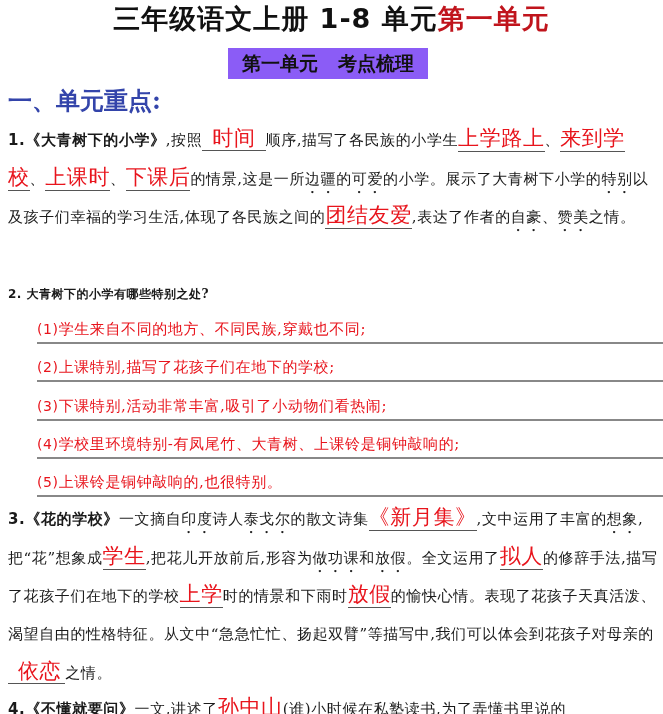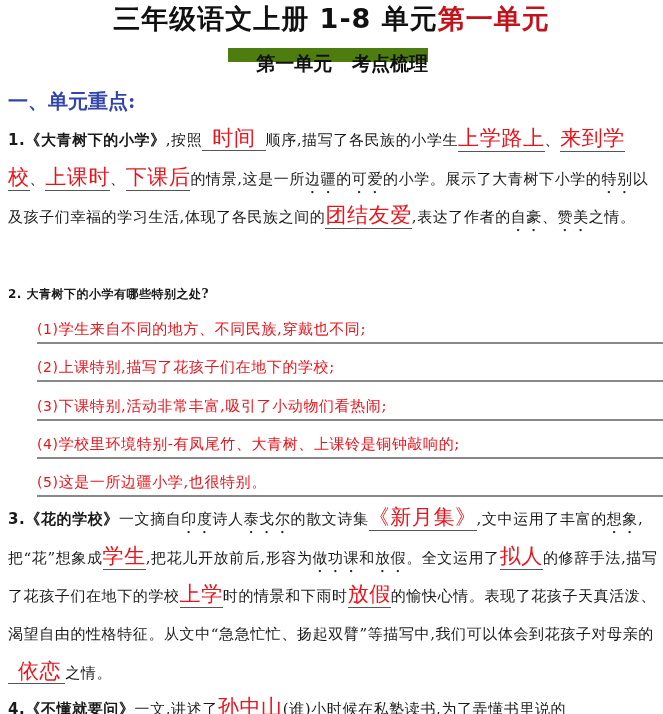--- a/index.html
+++ b/index.html
@@ -27,37 +27,37 @@
       line-height: 34px;
       letter-spacing: 1px;
       color: #111111;
     }
     .page-title .red { color: #c0141c; }
     .unit-banner {
       position: absolute;
       top: 48px;
       left: 228px;
       width: 200px;
-      height: 14px;
-      background: #4d7c0f;
-      text-align: right;
+      height: 31px;
+      background: #8b5cf6;
+      text-align: center;
       font-family: "DejaVu Serif", "Liberation Serif", serif;
       font-weight: bold;
       font-size: 19px;
       line-height: 31px;
       color: #111111;
       white-space: pre;
     }
     .section-heading {
       position: absolute;
       top: 86px;
       left: 8px;
       font-family: "DejaVu Serif", "Liberation Serif", serif;
       font-weight: bold;
-      font-size: 20px;
+      font-size: 24px;
       line-height: 30px;
       color: #3344aa;
     }
     .para {
       position: absolute;
       left: 8px;
       width: 650px;
       font-size: 15px;
       line-height: 37.5px;
       letter-spacing: 0.6px;
@@ -120,17 +120,17 @@
 <div class="section-heading">一、单元重点:</div>
 
 <div class="para" style="top:120px;"><span class="num">1.</span><span class="bold">《大青树下的小学》</span><span>,按照</span><span class="ans" style="padding:0 10px;">时间</span><span>顺序,描写了各民族的小学生</span><span class="ans tight">上学路上</span><span>、</span><span class="ans tight">来到学校</span><span>、</span><span class="ans tight">上课时</span><span>、</span><span class="ans tight">下课后</span><span>的情景,这是一所</span><span class="dot">边疆</span><span>的</span><span class="dot">可爱</span><span>的小学。展示了大青树下小学的</span><span class="dot">特别</span><span>以及孩子们幸福的学习生活,体现了各民族之间的</span><span class="ans tight">团结友爱</span><span>,表达了作者的</span><span class="dot">自豪</span><span>、</span><span class="dot">赞美</span><span>之情。</span></div>
 
 <div class="q2"><span class="num">2.</span> <span>大青树下的小学有哪些特别之处?</span></div>
 
 <div class="ans-line" style="top:316px;"><span class="idx">(1)</span><span>学生来自不同的地方、不同民族,穿戴也不同;</span></div>
 <div class="ans-line" style="top:354px;"><span class="idx">(2)</span><span>上课特别,描写了花孩子们在地下的学校;</span></div>
 <div class="ans-line" style="top:393px;"><span class="idx">(3)</span><span>下课特别,活动非常丰富,吸引了小动物们看热闹;</span></div>
 <div class="ans-line" style="top:431px;"><span class="idx">(4)</span><span>学校里环境特别-有凤尾竹、大青树、上课铃是铜钟敲响的;</span></div>
-<div class="ans-line" style="top:469px;"><span class="idx">(5)</span><span>这是一所边疆小学,也很特别。</span></div>
+<div class="ans-line" style="top:469px;"><span class="idx">(5)</span><span>上课铃是铜钟敲响的,也很特别。</span></div>
 
 <div class="para" style="top:500px;"><span class="num">3.</span><span class="bold">《花的学校》</span><span>一文摘自</span><span class="dot">印度</span><span>诗人</span><span class="dot">泰戈尔</span><span>的散文诗集</span><span class="ans tight">《新月集》</span><span>,文中运用了丰富的</span><span class="dot">想象</span><span>,把“花”想象成</span><span class="ans tight">学生</span><span>,把花儿开放前后,形容为</span><span class="dot">做功课</span><span>和</span><span class="dot">放假</span><span>。全文运用了</span><span class="ans tight">拟人</span><span>的修辞手法,描写了花孩子们在地下的学校</span><span class="ans tight">上学</span><span>时的情景和下雨时</span><span class="ans tight">放假</span><span>的愉快心情。表现了花孩子天真活泼、渴望自由的性格特征。从文中“急急忙忙、扬起双臂”等描写中,我们可以体会到花孩子对母亲的</span><span class="ans" style="padding:0 4px 0 10px;">依恋</span><span>之情。</span></div>
 
 <div class="para" style="top:690px;"><span class="num">4.</span><span class="bold">《不懂就要问》</span><span>一文,讲述了</span><span class="ans tight" style="border-bottom:none;">孙中山</span><span>(谁)小时候在私塾读书,为了弄懂书里说的</span></div>
 
 </body></html>

